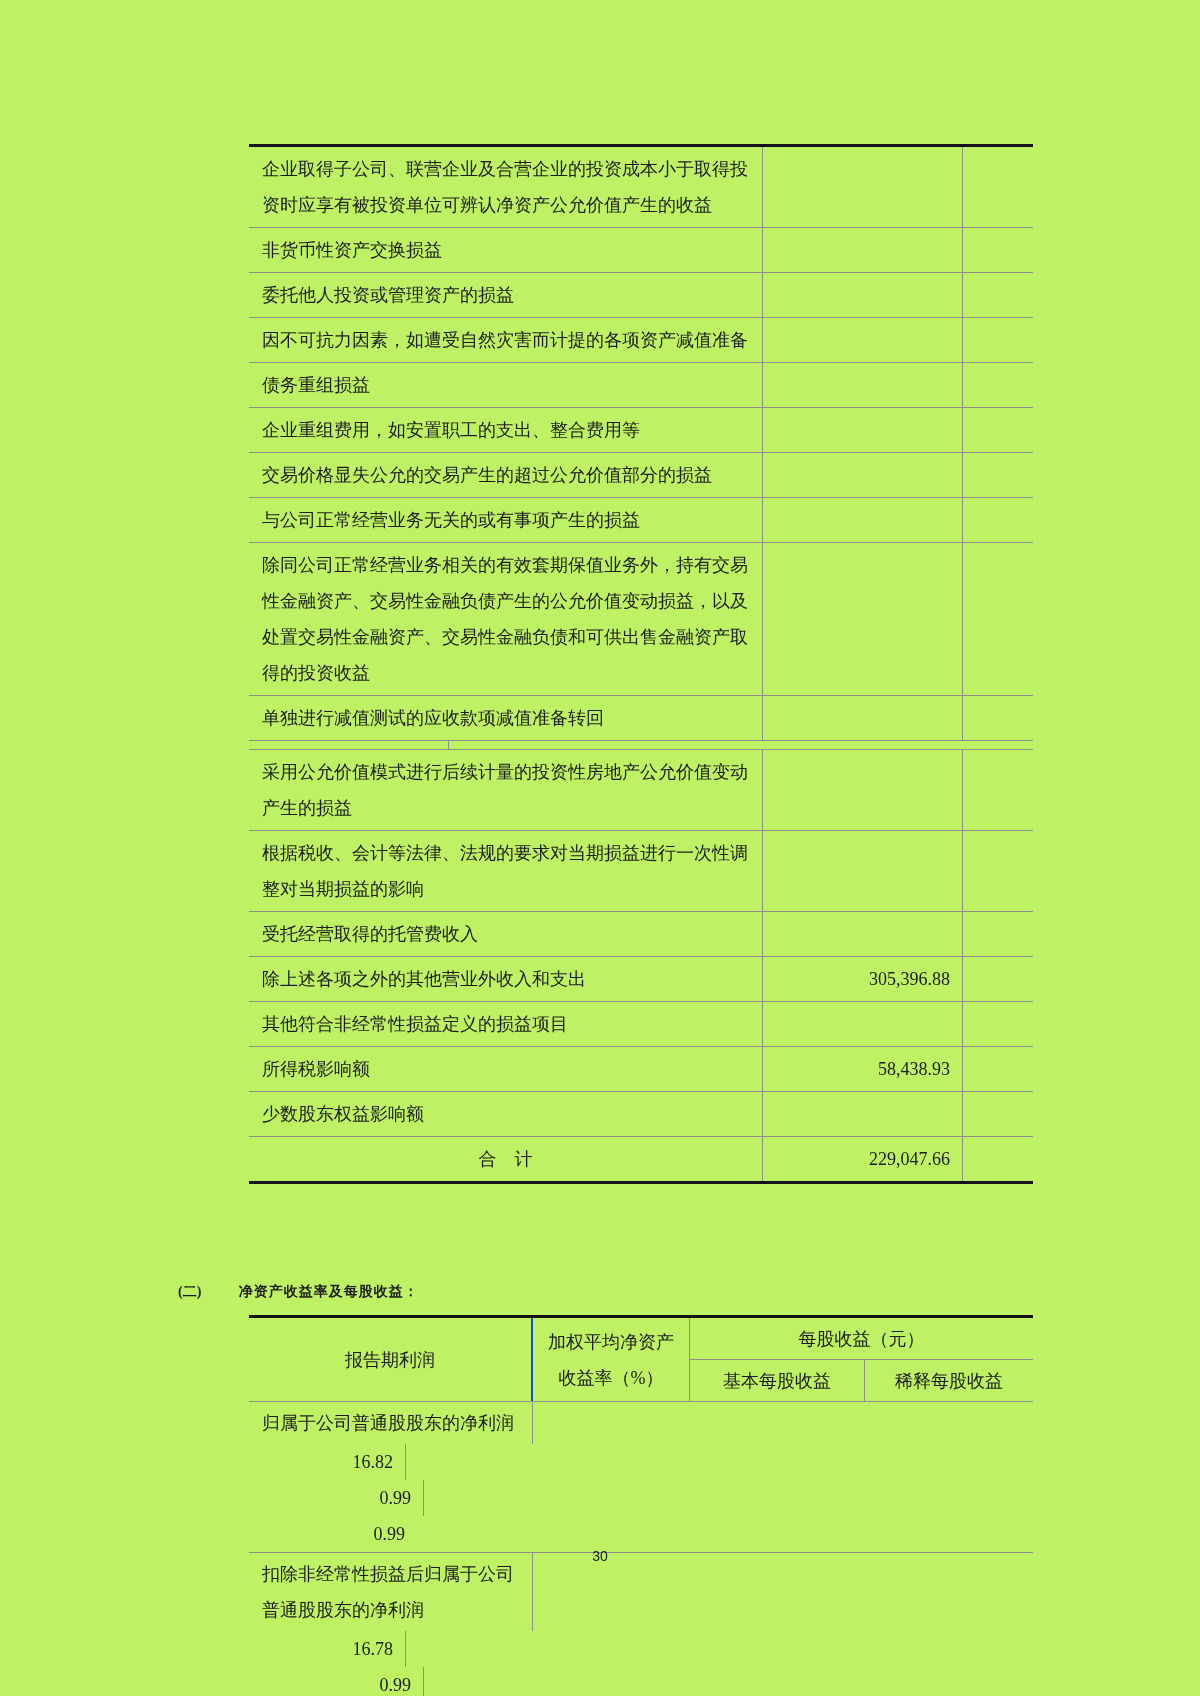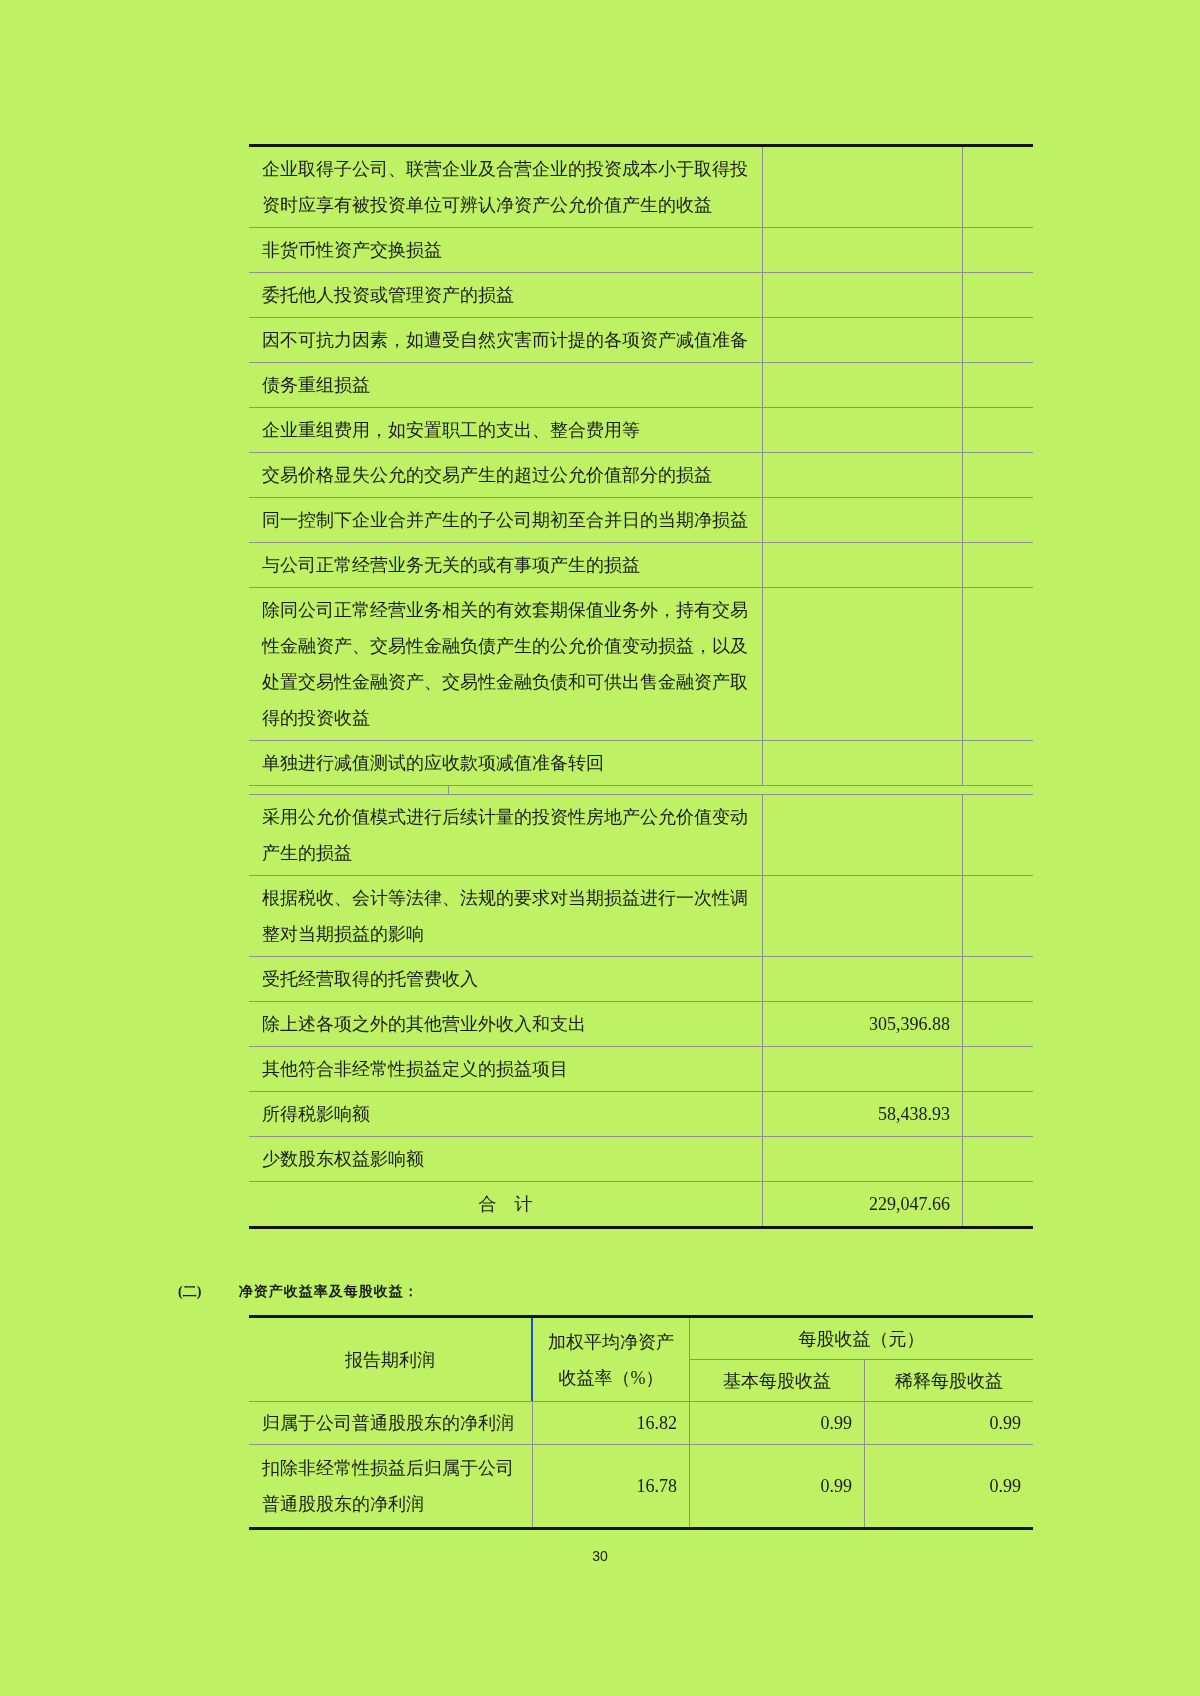--- a/index.html
+++ b/index.html
@@ -89,21 +89,21 @@
     display: flex; align-items: center; justify-content: center;
   }
   .t2 .h-sub { flex: 1; display: flex; }
   .t2 .h-basic {
     box-sizing: border-box; width: 175px;
     border-right: 1px solid #8f8f8f;
     display: flex; align-items: center; justify-content: center;
   }
   .t2 .h-diluted { flex: 1; display: flex; align-items: center; justify-content: center; }
 
-  .t2 .drow { display: flex; min-height: 42px; border-bottom: 1px solid #8f8f8f; }
+  .t2 .drow { display: flex; min-height: 42px; border-bottom: 1px solid #8f8f8f; flex-direction: column; }
   .t2 .drow:last-child { border-bottom: none; min-height: 82px; }
   .t2 .d1 {
     box-sizing: border-box; width: 284px;
     border-right: 1px solid #8f8f8f;
     padding: 3px 8px 3px 13px; line-height: 36px;
     display: flex; align-items: center;
   }
   .t2 .d2, .t2 .d3, .t2 .d4 {
     box-sizing: border-box;
     display: flex; align-items: center; justify-content: flex-end;
@@ -155,25 +155,20 @@
       <div class="c2"></div>
       <div class="c3"></div>
     </div>
     <div class="row">
       <div class="c1">企业重组费用，如安置职工的支出、整合费用等</div>
       <div class="c2"></div>
       <div class="c3"></div>
     </div>
     <div class="row">
       <div class="c1">交易价格显失公允的交易产生的超过公允价值部分的损益</div>
-      <div class="c2"></div>
-      <div class="c3"></div>
-    </div>
-    <div class="row">
-      <div class="c1">同一控制下企业合并产生的子公司期初至合并日的当期净损益</div>
       <div class="c2"></div>
       <div class="c3"></div>
     </div>
     <div class="row">
       <div class="c1">与公司正常经营业务无关的或有事项产生的损益</div>
       <div class="c2"></div>
       <div class="c3"></div>
     </div>
     <div class="row">
       <div class="c1">除同公司正常经营业务相关的有效套期保值业务外，持有交易性金融资产、交易性金融负债产生的公允价值变动损益，以及处置交易性金融资产、交易性金融负债和可供出售金融资产取得的投资收益</div>

